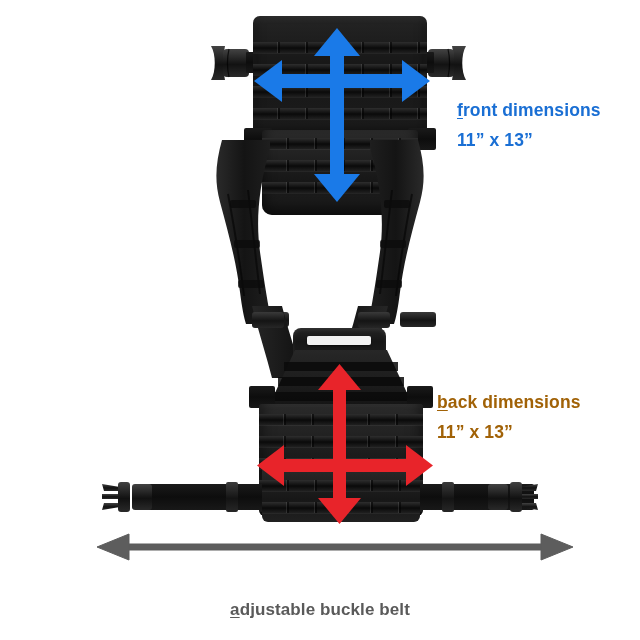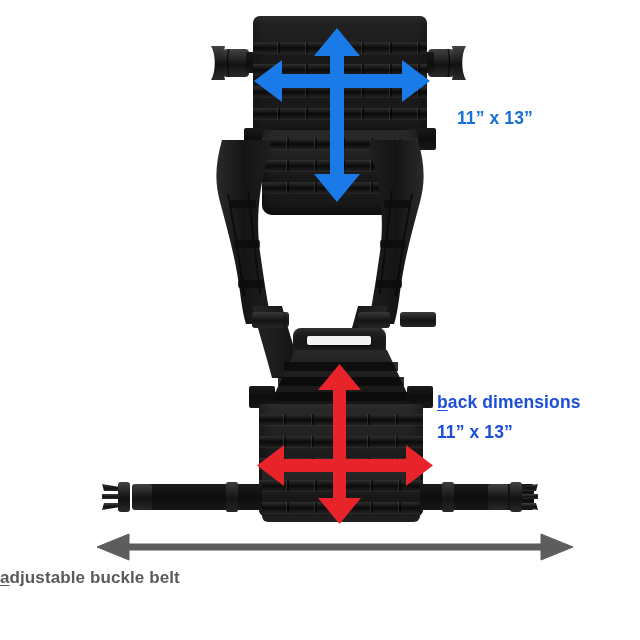--- a/index.html
+++ b/index.html
@@ -23,21 +23,21 @@
     background:repeating-linear-gradient(90deg,
       rgba(255,255,255,0) 0 24px,
       rgba(255,255,255,.10) 24px 25px,
       rgba(0,0,0,.55) 25px 27px,
       rgba(255,255,255,0) 27px 28px);}
 
   
   .lbl{font-weight:bold;letter-spacing:.1px;white-space:nowrap;}
   .lbl .u{text-decoration:underline;text-underline-offset:2px;}
   .blue-lbl{color:#1a6fd4;}
-  .red-lbl{color:#1d4ed8;}
+  .red-lbl{color:#a16207;}
   .gray-lbl{color:#5a5a5a;}
 
   
   svg{display:block;overflow:visible;}
 </style>
 </head>
 <body>
 
 <div id="stage">
 
@@ -145,20 +145,23 @@
         <polygon points="91,182 114,154 68,154"></polygon>
 
         <rect x="22" y="54" width="148" height="14"></rect>
         <polygon points="8,61 36,40 36,82"></polygon>
         <polygon points="184,61 156,40 156,82"></polygon>
       </g>
     </svg>
   </div>
 
   <div class="abs" style="left:457px;top:99px;">
+    <div class="lbl blue-lbl" style="font-size:17.5px;line-height:22px;">
+      <span class="u">f</span><span>ront dimensions</span>
+    </div>
     <div class="lbl blue-lbl" style="font-size:17.5px;line-height:22px;margin-top:8px;">11” x 13”</div>
   </div>
 
   <div class="abs" style="left:0;top:300px;width:640px;height:240px;">
 
     <div class="abs" style="left:248px;top:4px;width:60px;height:80px;">
       <svg width="60" height="80" viewBox="0 0 60 80">
         <defs>
           <linearGradient id="shL" x1="0" y1="0" x2="1" y2="0">
             <stop offset="0" stop-color="#262626"></stop>
@@ -290,19 +293,19 @@
   <div class="abs" style="left:95px;top:532px;width:480px;height:32px;">
     <svg width="480" height="32" viewBox="0 0 480 32">
       <g fill="#5d5d5d" stroke="#5d5d5d">
         <rect x="24" y="12" width="432" height="6"></rect>
         <polygon points="2,15 34,2 34,28"></polygon>
         <polygon points="478,15 446,2 446,28"></polygon>
       </g>
     </svg>
   </div>
 
-  <div class="abs" style="left:0;top:566px;width:640px;text-align:left;">
+  <div class="abs" style="left:0;top:598px;width:640px;text-align:center;">
     <div class="lbl gray-lbl" style="font-size:17px;line-height:23px;">
       <span class="u">a</span><span>djustable buckle belt</span>
     </div>
   </div>
 
 </div>
 
 </body></html>

